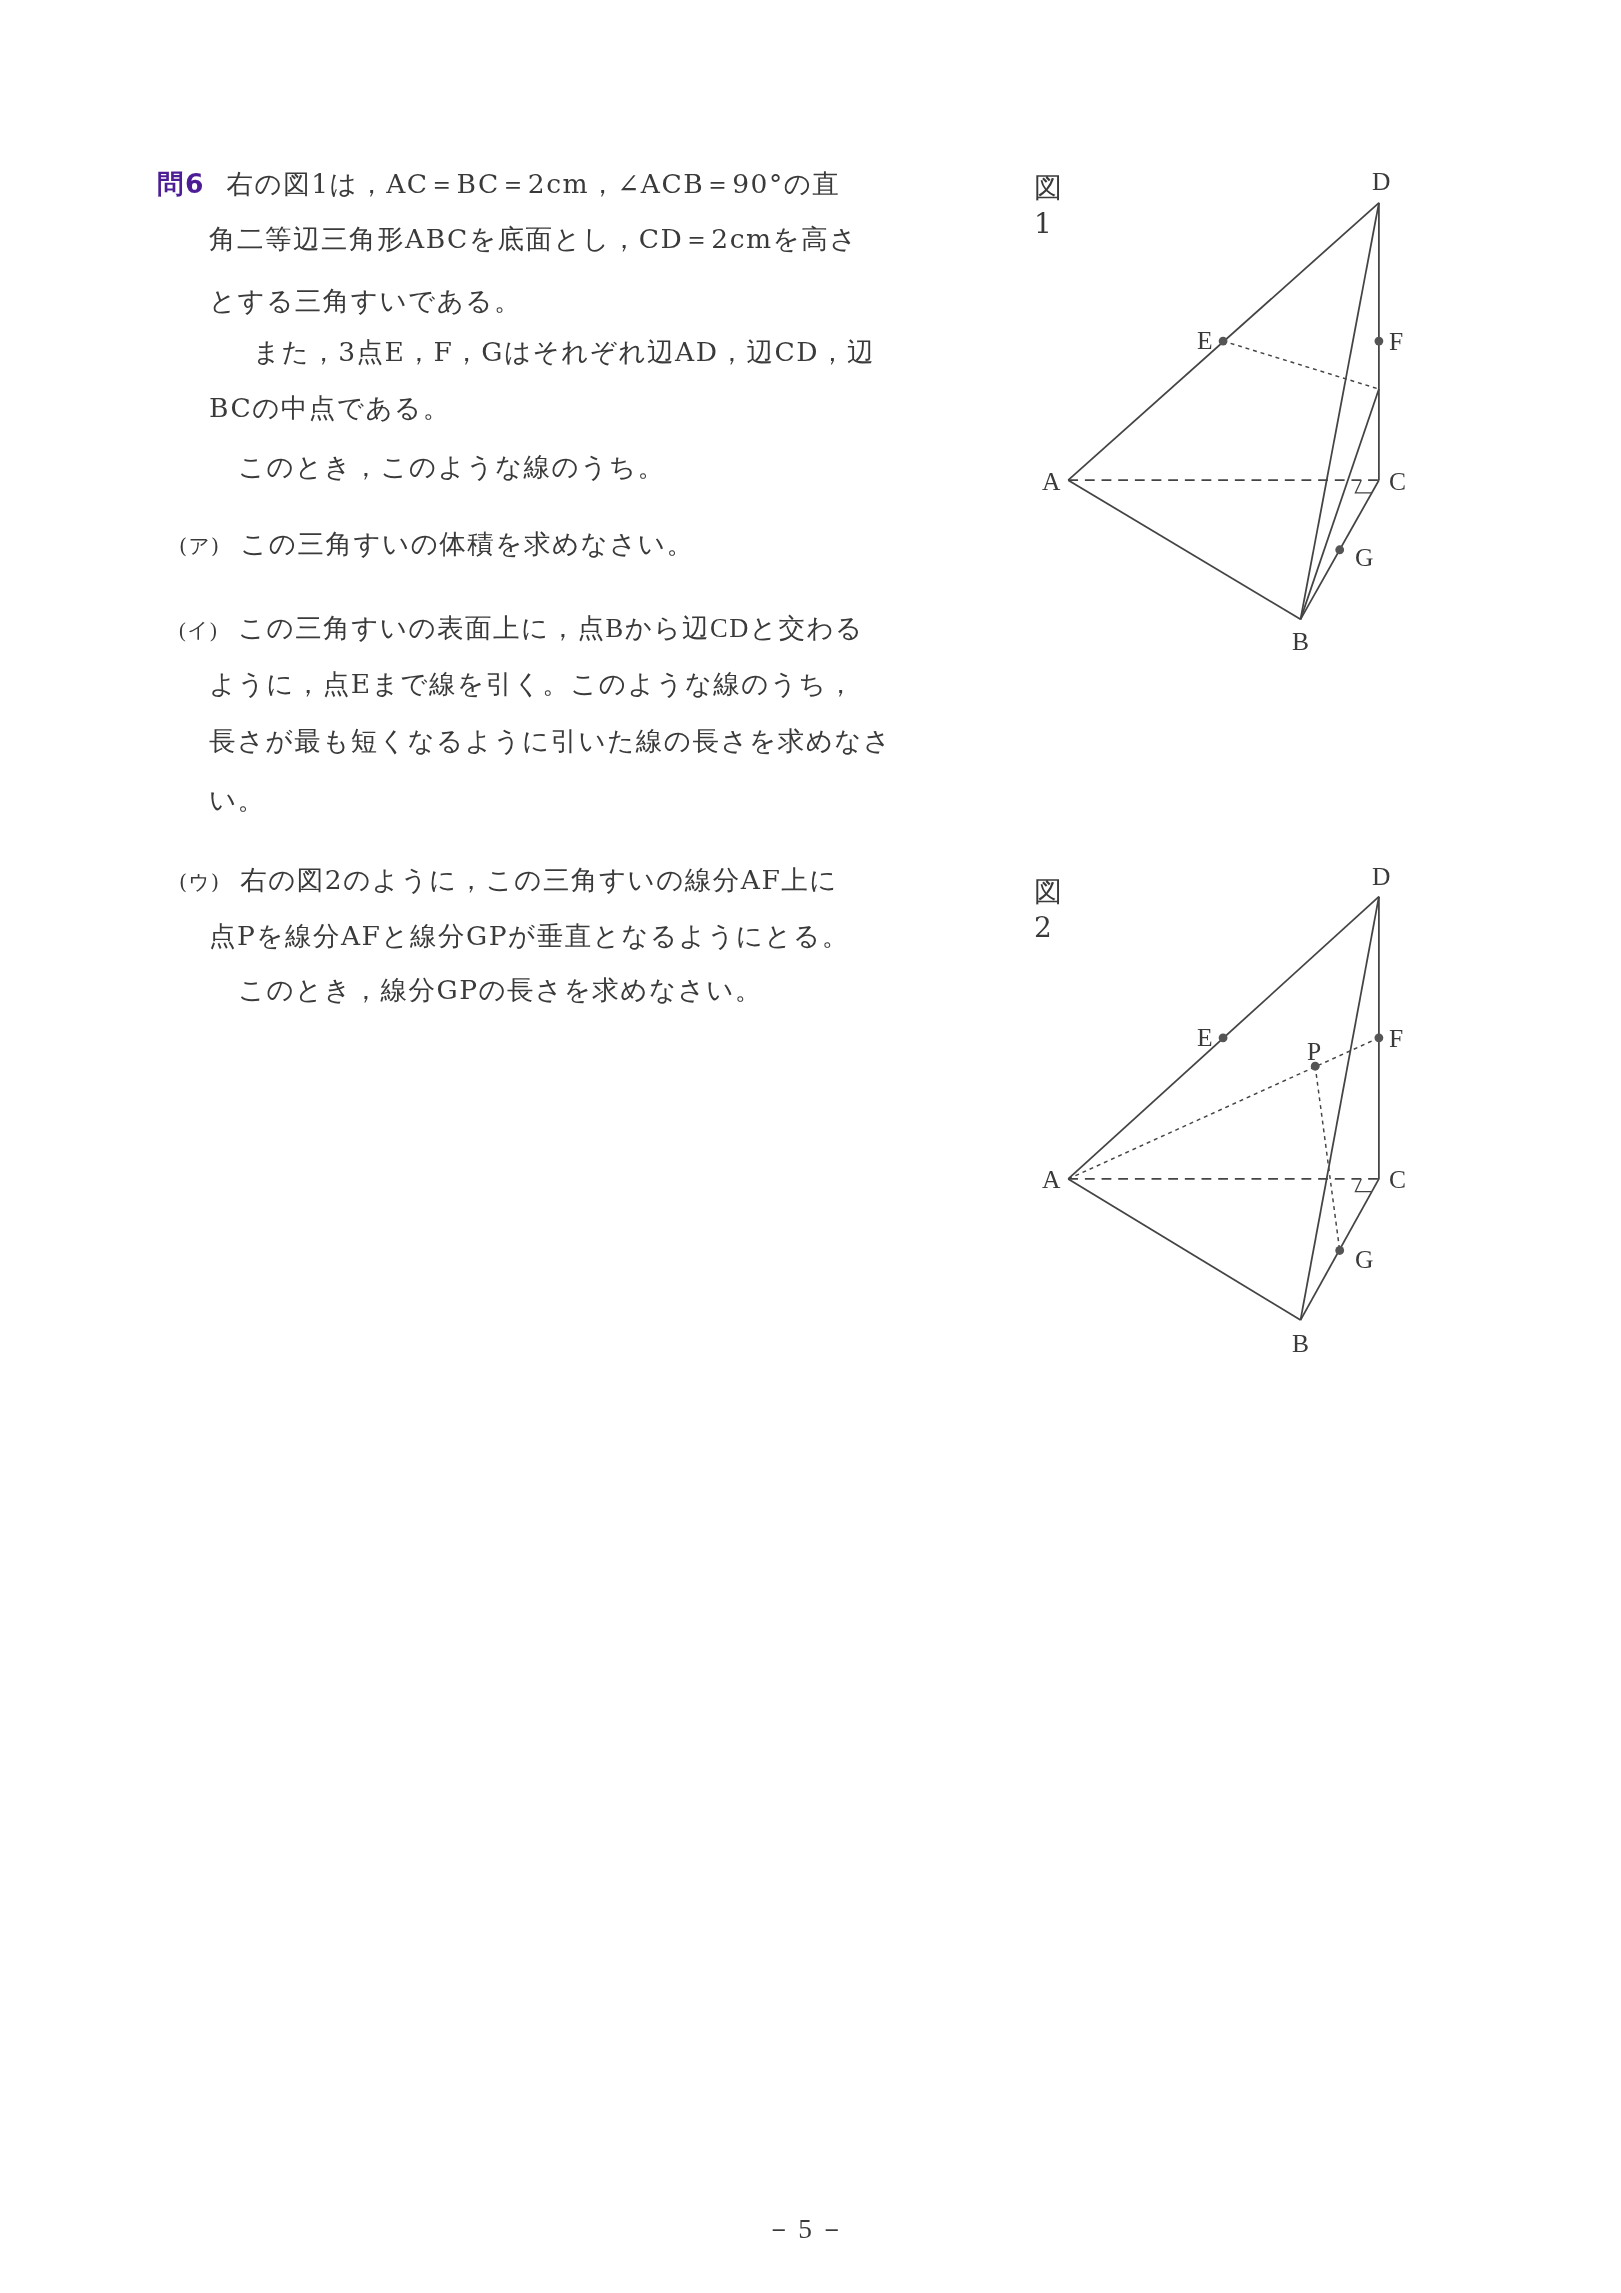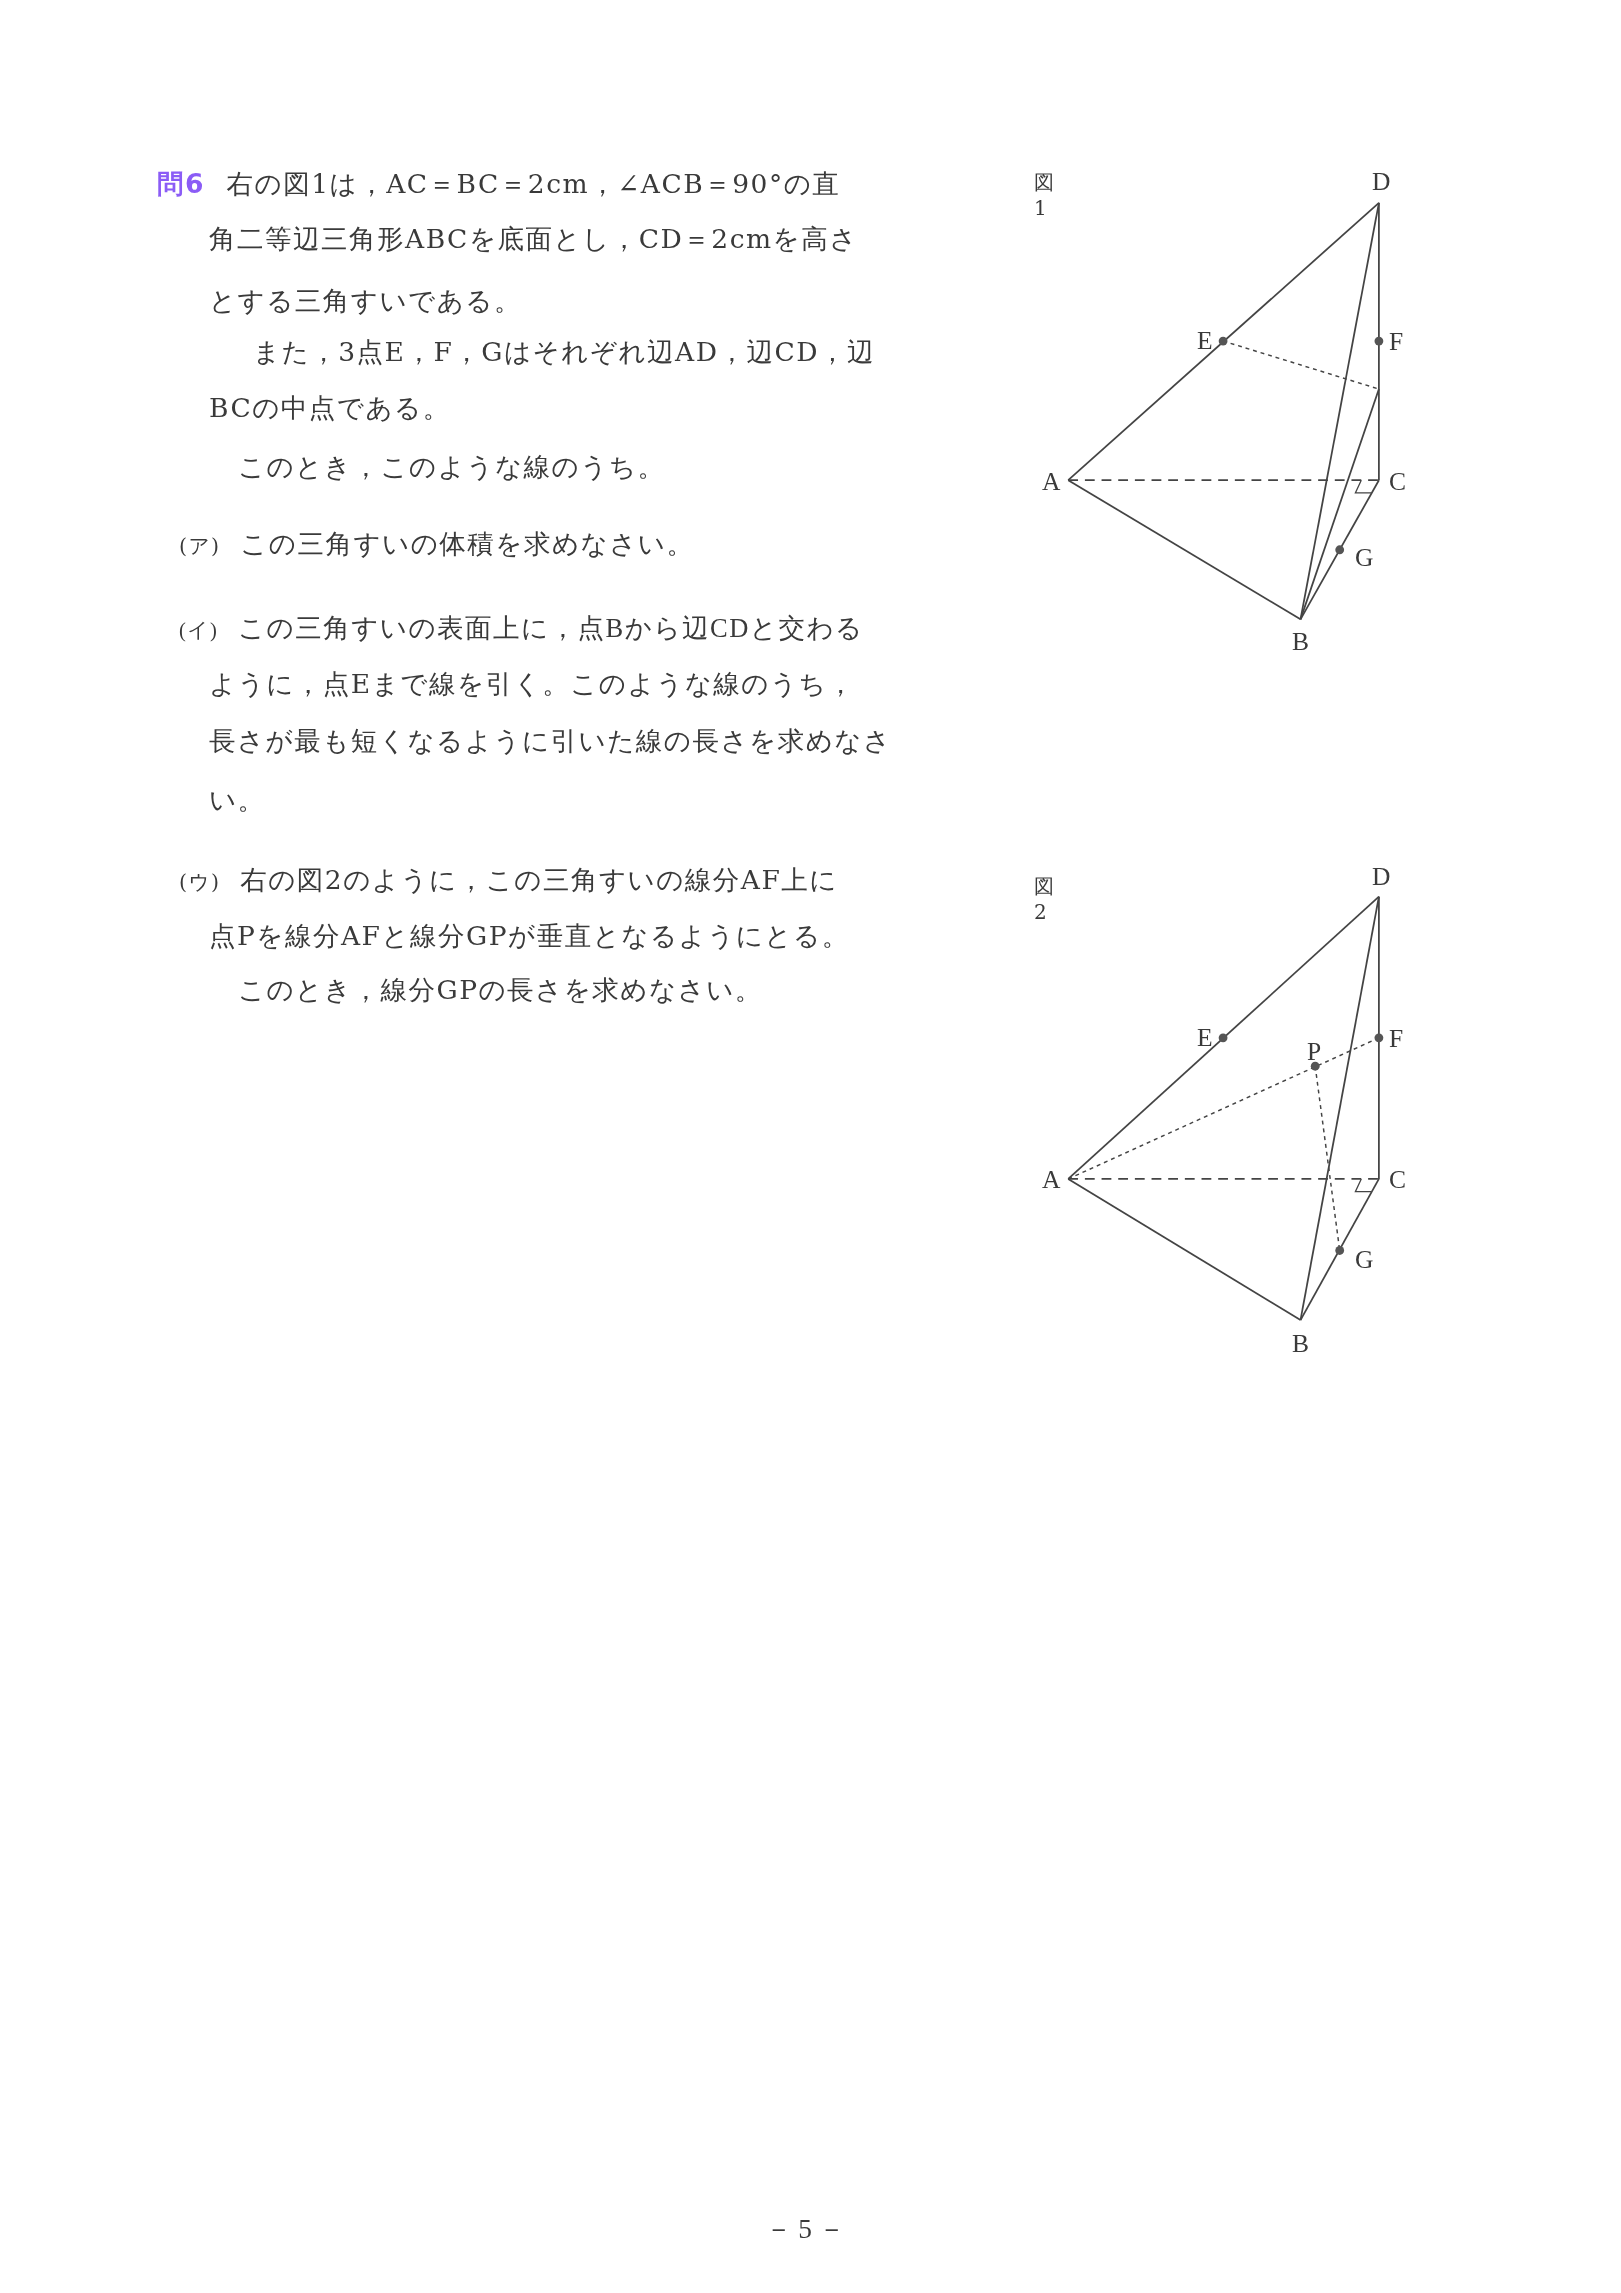--- a/index.html
+++ b/index.html
@@ -1,25 +1,25 @@
 <!DOCTYPE html>
 <html><head>
   <meta charset="utf-8">
   <style>
     html, body { margin: 0; padding: 0; background: #ffffff; }
     body { width: 1621px; height: 2294px; position: relative; overflow: hidden;
            font-family: "DejaVu Serif", "Liberation Serif", serif; color: #333; }
     .line { position: absolute; font-size: 26.5px; line-height: 31px; white-space: nowrap;
             letter-spacing: 1.5px; color: #3a3a3a; }
-    .qnum { font-family: "DejaVu Sans", "Liberation Sans", sans-serif; font-weight: bold; margin-right: 21.6px; color: #8b5cf6; }
+    .qnum { font-family: "DejaVu Sans", "Liberation Sans", sans-serif; font-weight: bold; margin-right: 21.6px; color: #4c1d95; }
     .sub { font-size: 20.6px; margin-right: 19.6px; }
     .fig { position: absolute; }
     .fig svg { position: absolute; left: 0; top: 0; overflow: visible; }
     .lbl { position: absolute; font-family: "Liberation Serif", "DejaVu Serif", serif; font-size: 25.5px; color: #3a3a3a; line-height: 25.5px; }
-    .figtitle { position: absolute; font-size: 20px; color: #3a3a3a; letter-spacing: 5.9px; }
+    .figtitle { position: absolute; font-size: 28px; color: #3a3a3a; letter-spacing: 5.9px; }
     .pagenum { position: absolute; left: 765px; top: 2211px; font-size: 27.4px; color: #3a3a3a; letter-spacing: 5.9px; font-family: "Liberation Serif", serif; }
   </style>
 </head>
 <body>
 
 <div class="line" style="left:157px; top:168px;">
   <span class="qnum">問6</span><span>右の図1は，AC＝BC＝2cm，∠ACB＝90°の直</span>
 </div>
 <div class="line" style="left:209px; top:223px;">角二等辺三角形ABCを底面とし，CD＝2cmを高さ</div>
 <div class="line" style="left:209px; top:285px;">とする三角すいである。</div>

